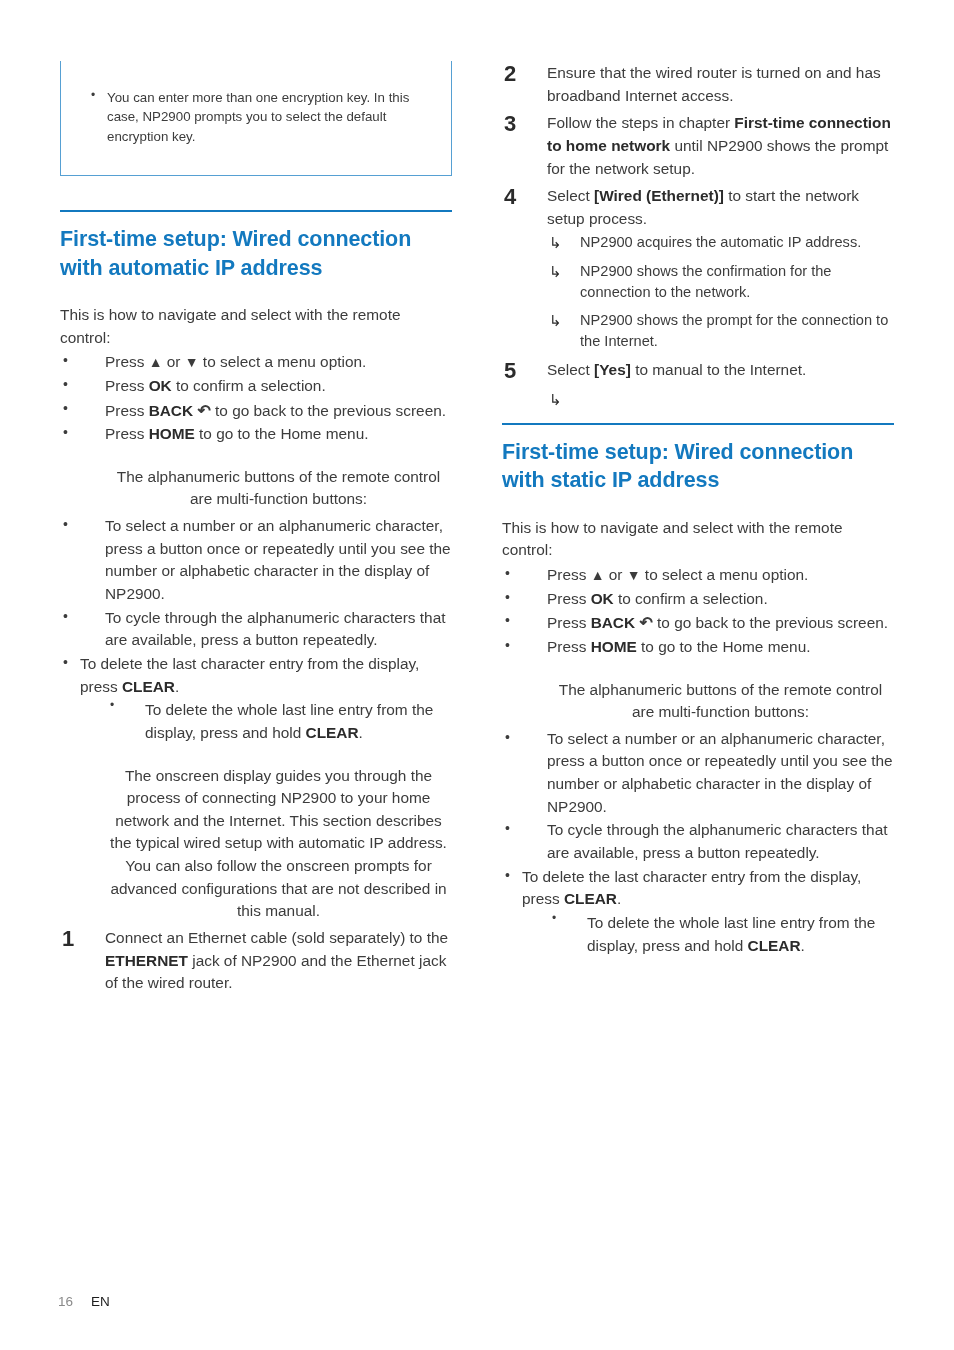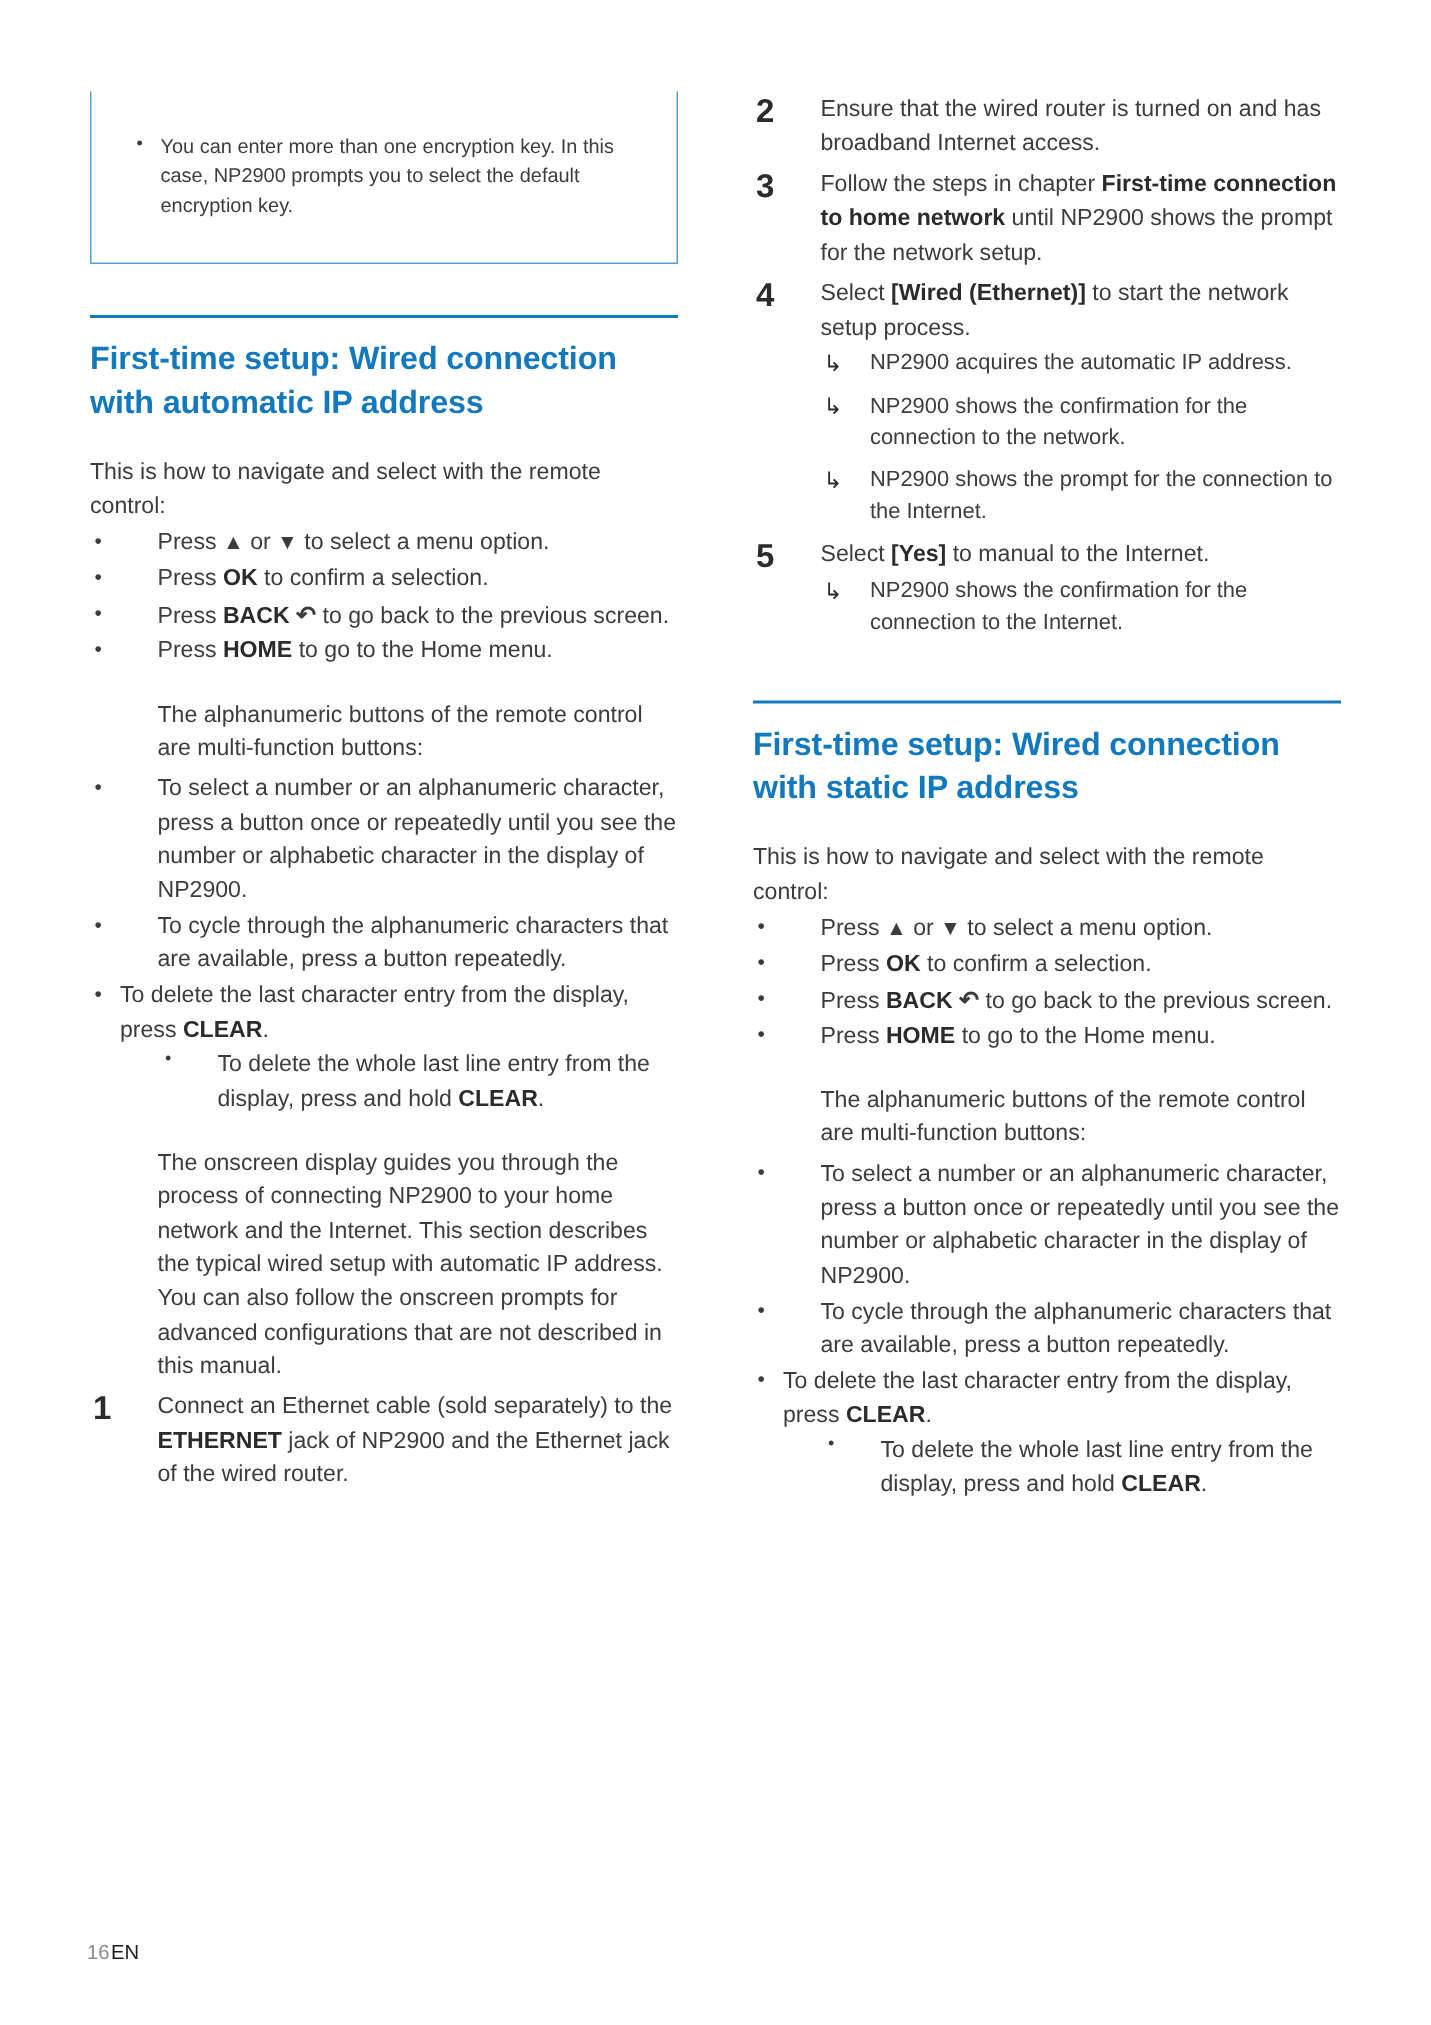--- a/index.html
+++ b/index.html
@@ -108,20 +108,21 @@
     line-height: 1.47;
     margin: 0 0 2px 0;
     color: #3c3c3c;
   }
   p.indent-para {
     font-size: 15.4px;
     line-height: 1.47;
     margin: 20px 0 4px 0;
     padding-left: 45px;
     color: #3c3c3c;
+    text-align: center;
   }
 
   
   ul.bullets {
     margin: 0;
     padding: 0;
     list-style: none;
   }
   ul.bullets > li {
     position: relative;
@@ -215,21 +216,21 @@
   .sym { font-size: 14px; }
   .back-sym { font-size: 16px; font-weight: bold; }
 
   
   .footer {
     position: absolute;
     left: 58px;
     bottom: 41px;
     display: flex;
     align-items: flex-end;
-    gap: 1px;
+    gap: 18px;
   }
   .footer .pagenum { font-size: 13.5px; color: #8a8a8a; }
   .footer .lang { font-size: 13.5px; color: #1d1d1d; font-weight: normal; }
 </style>
 </head>
 <body>
 
 <div class="page">
 
   <div class="col col-left">
@@ -291,21 +292,21 @@
         <span class="num">4</span><span>Select </span><b>[Wired (Ethernet)]</b><span> to start the network setup process.</span>
         <ul class="result-list">
           <li><span class="arrow">↳</span><span>NP2900 acquires the automatic IP address.</span></li>
           <li><span class="arrow">↳</span><span>NP2900 shows the confirmation for the connection to the network.</span></li>
           <li><span class="arrow">↳</span><span>NP2900 shows the prompt for the connection to the Internet.</span></li>
         </ul>
       </li>
       <li>
         <span class="num">5</span><span>Select </span><b>[Yes]</b><span> to manual to the Internet.</span>
         <ul class="result-list">
-          <li><span class="arrow">↳</span><span>NP2900 shows the confirmation for the connection to the Internet.</span></li>
+          <li><span class="arrow">↳</span></li>
         </ul>
       </li>
     </ol>
 
     <div style="height:34px"></div>
 
     <hr class="rule">
     <h2 class="section-title">First-time setup: Wired connection with static IP address</h2>
 
     <p class="lead">This is how to navigate and select with the remote control:</p>

